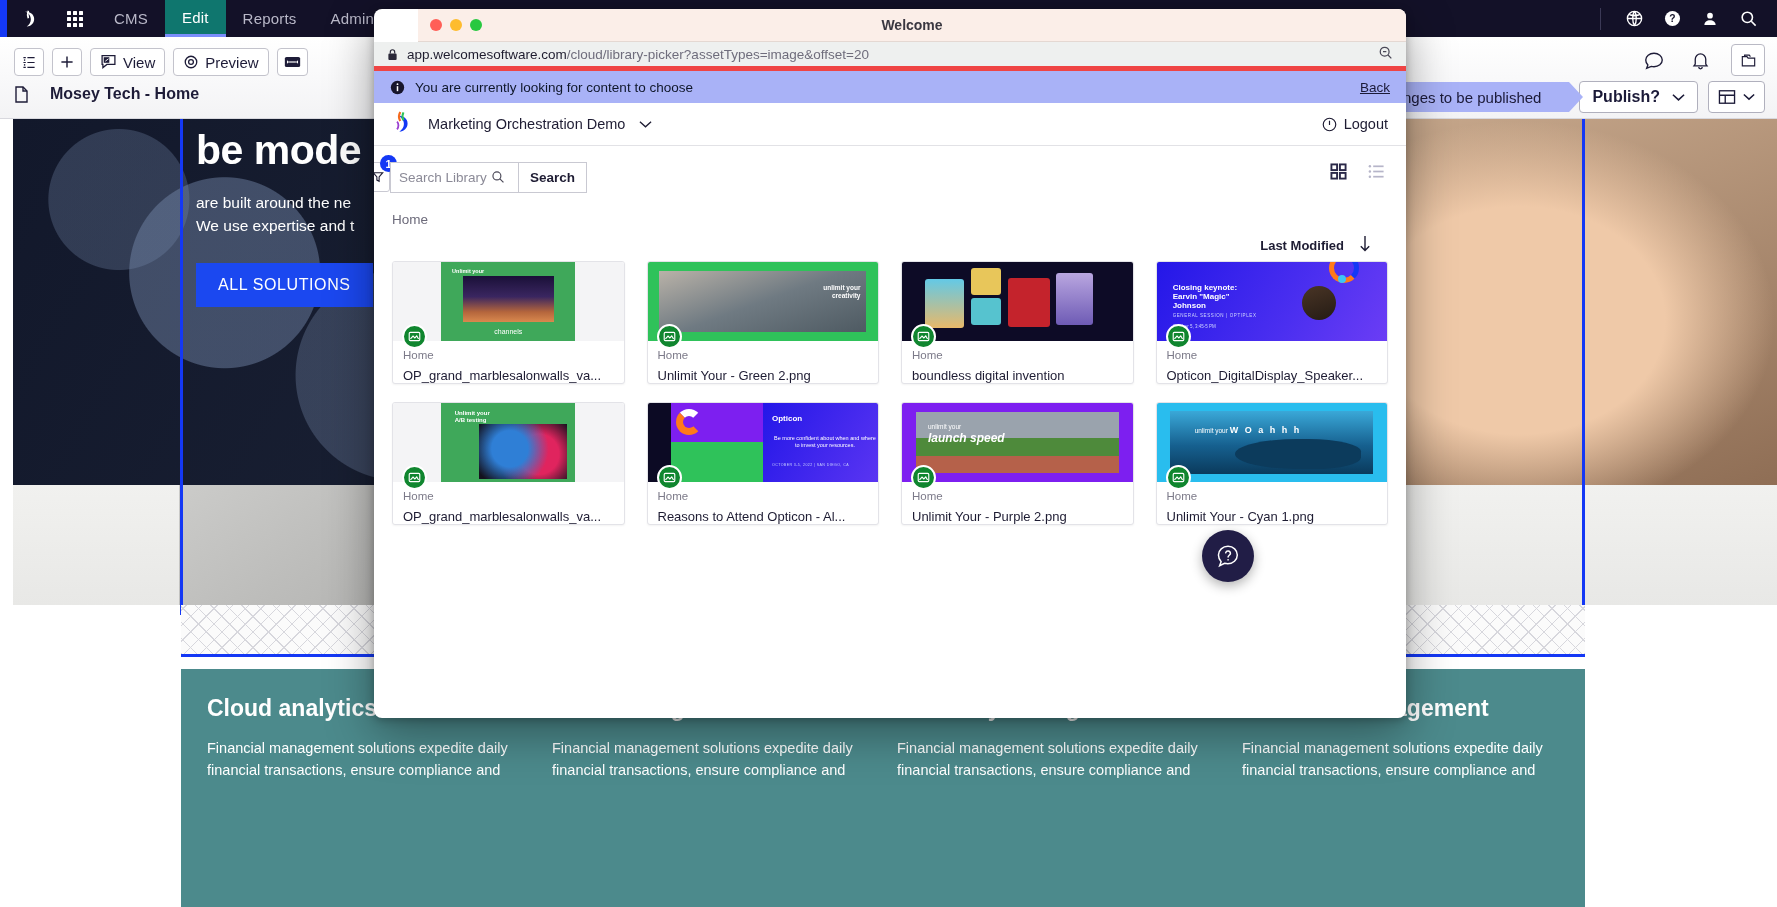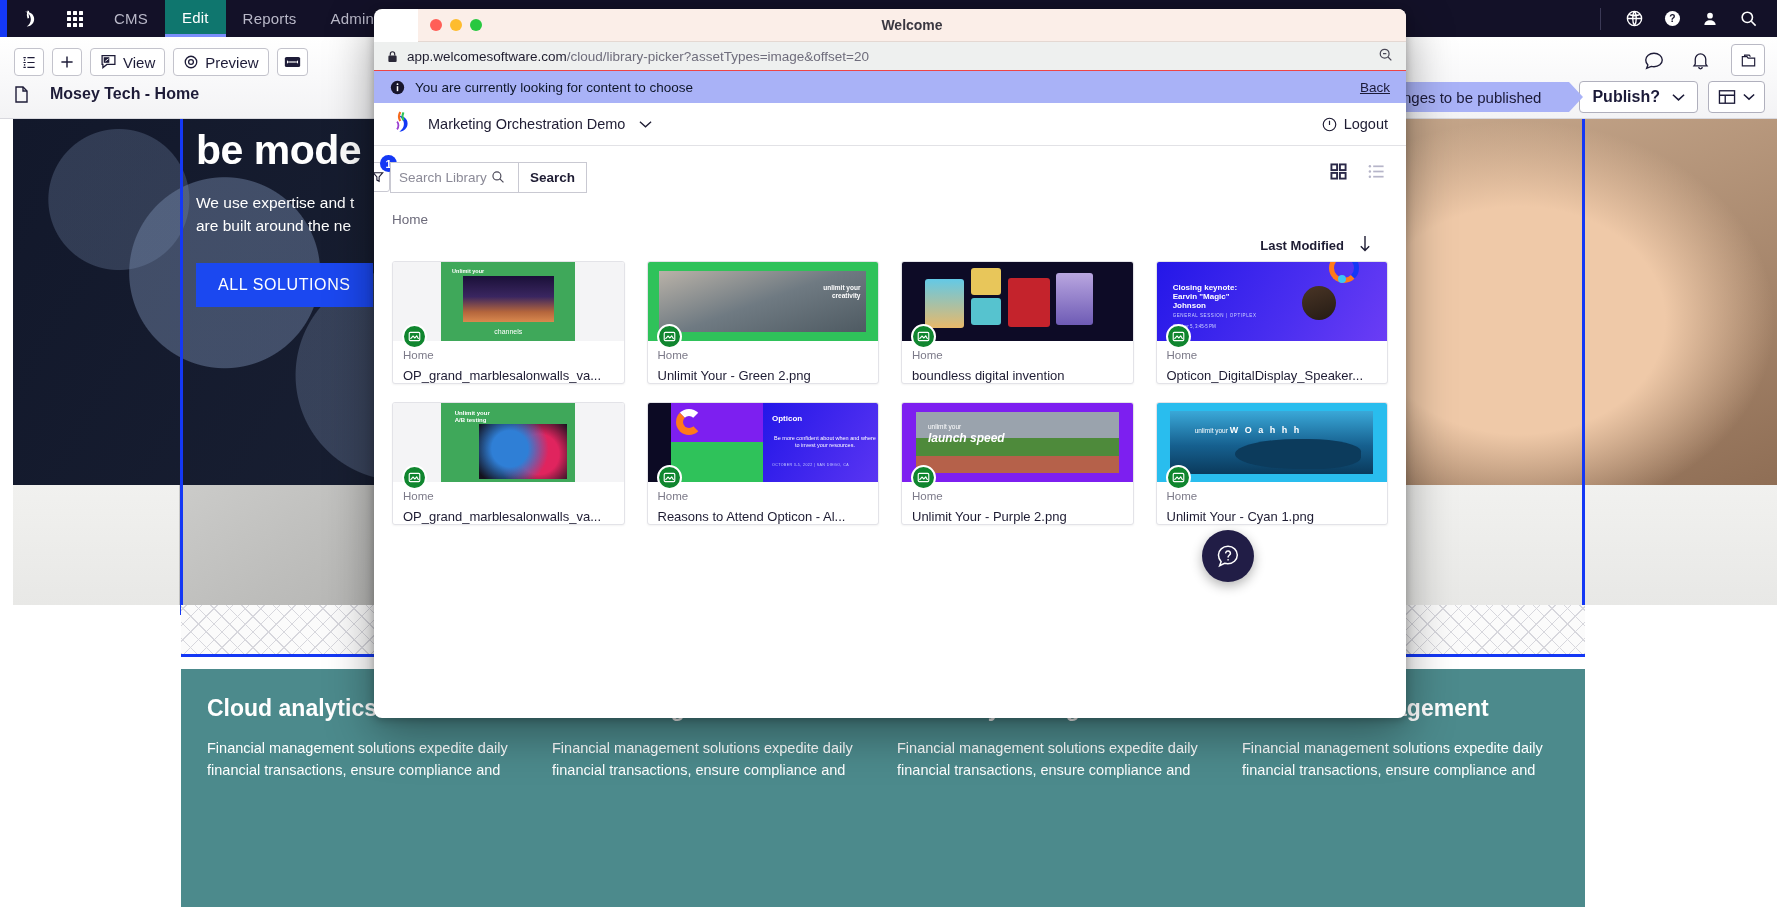--- a/index.html
+++ b/index.html
@@ -157,21 +157,21 @@
     height:33px; background:#fbeee8; display:flex; align-items:center; position:relative;
     border-bottom:1px solid #e4d8d2;
     margin-left:44px;
   }
   .traffic { position:absolute; left:12px; display:flex; gap:8px; }
   .traffic i { width:12px;height:12px;border-radius:50%; display:block;}
   .win-title span.t {
     width:100%; text-align:center; font-size:14px; font-weight:bold; color:#3a3740;
   }
   .urlbar {
-    height:29px; background:#eef0ef; border-bottom:1px solid #ef4444;
+    height:29px; background:#eef0ef; border-bottom:5px solid #ef4444;
     display:flex; align-items:center; padding:0 13px; gap:9px; position:relative;
   }
   .urlbar .url { font-size:13.5px; color:#1e1c2e;}
   .urlbar .url .dim { color:#6f6d7c; }
   .urlbar .zoomout { position:absolute; right:13px; color:#4a4857;}
 
   .infobar {
     height:32px; background:#a9b2f7; display:flex; align-items:center; padding:0 16px; gap:10px;
     position:relative;
   }
@@ -450,22 +450,22 @@
       </div>
     </div>
   </div>
 
   <div class="canvas">
     <div class="hero">
       <div class="hero-photo"></div>
       <div class="hero-inner">
         <div class="hero-h1">be mode</div>
         <div class="hero-p">
+          <div>are built around the ne</div>
           <div>We use expertise and t</div>
-          <div>are built around the ne</div>
         </div>
         <div class="hero-btn">ALL SOLUTIONS</div>
       </div>
     </div>
     <div class="sel-left"></div>
     <div class="sel-right"></div>
 
     <div class="midband">
       <div class="photo"></div>
     </div>

